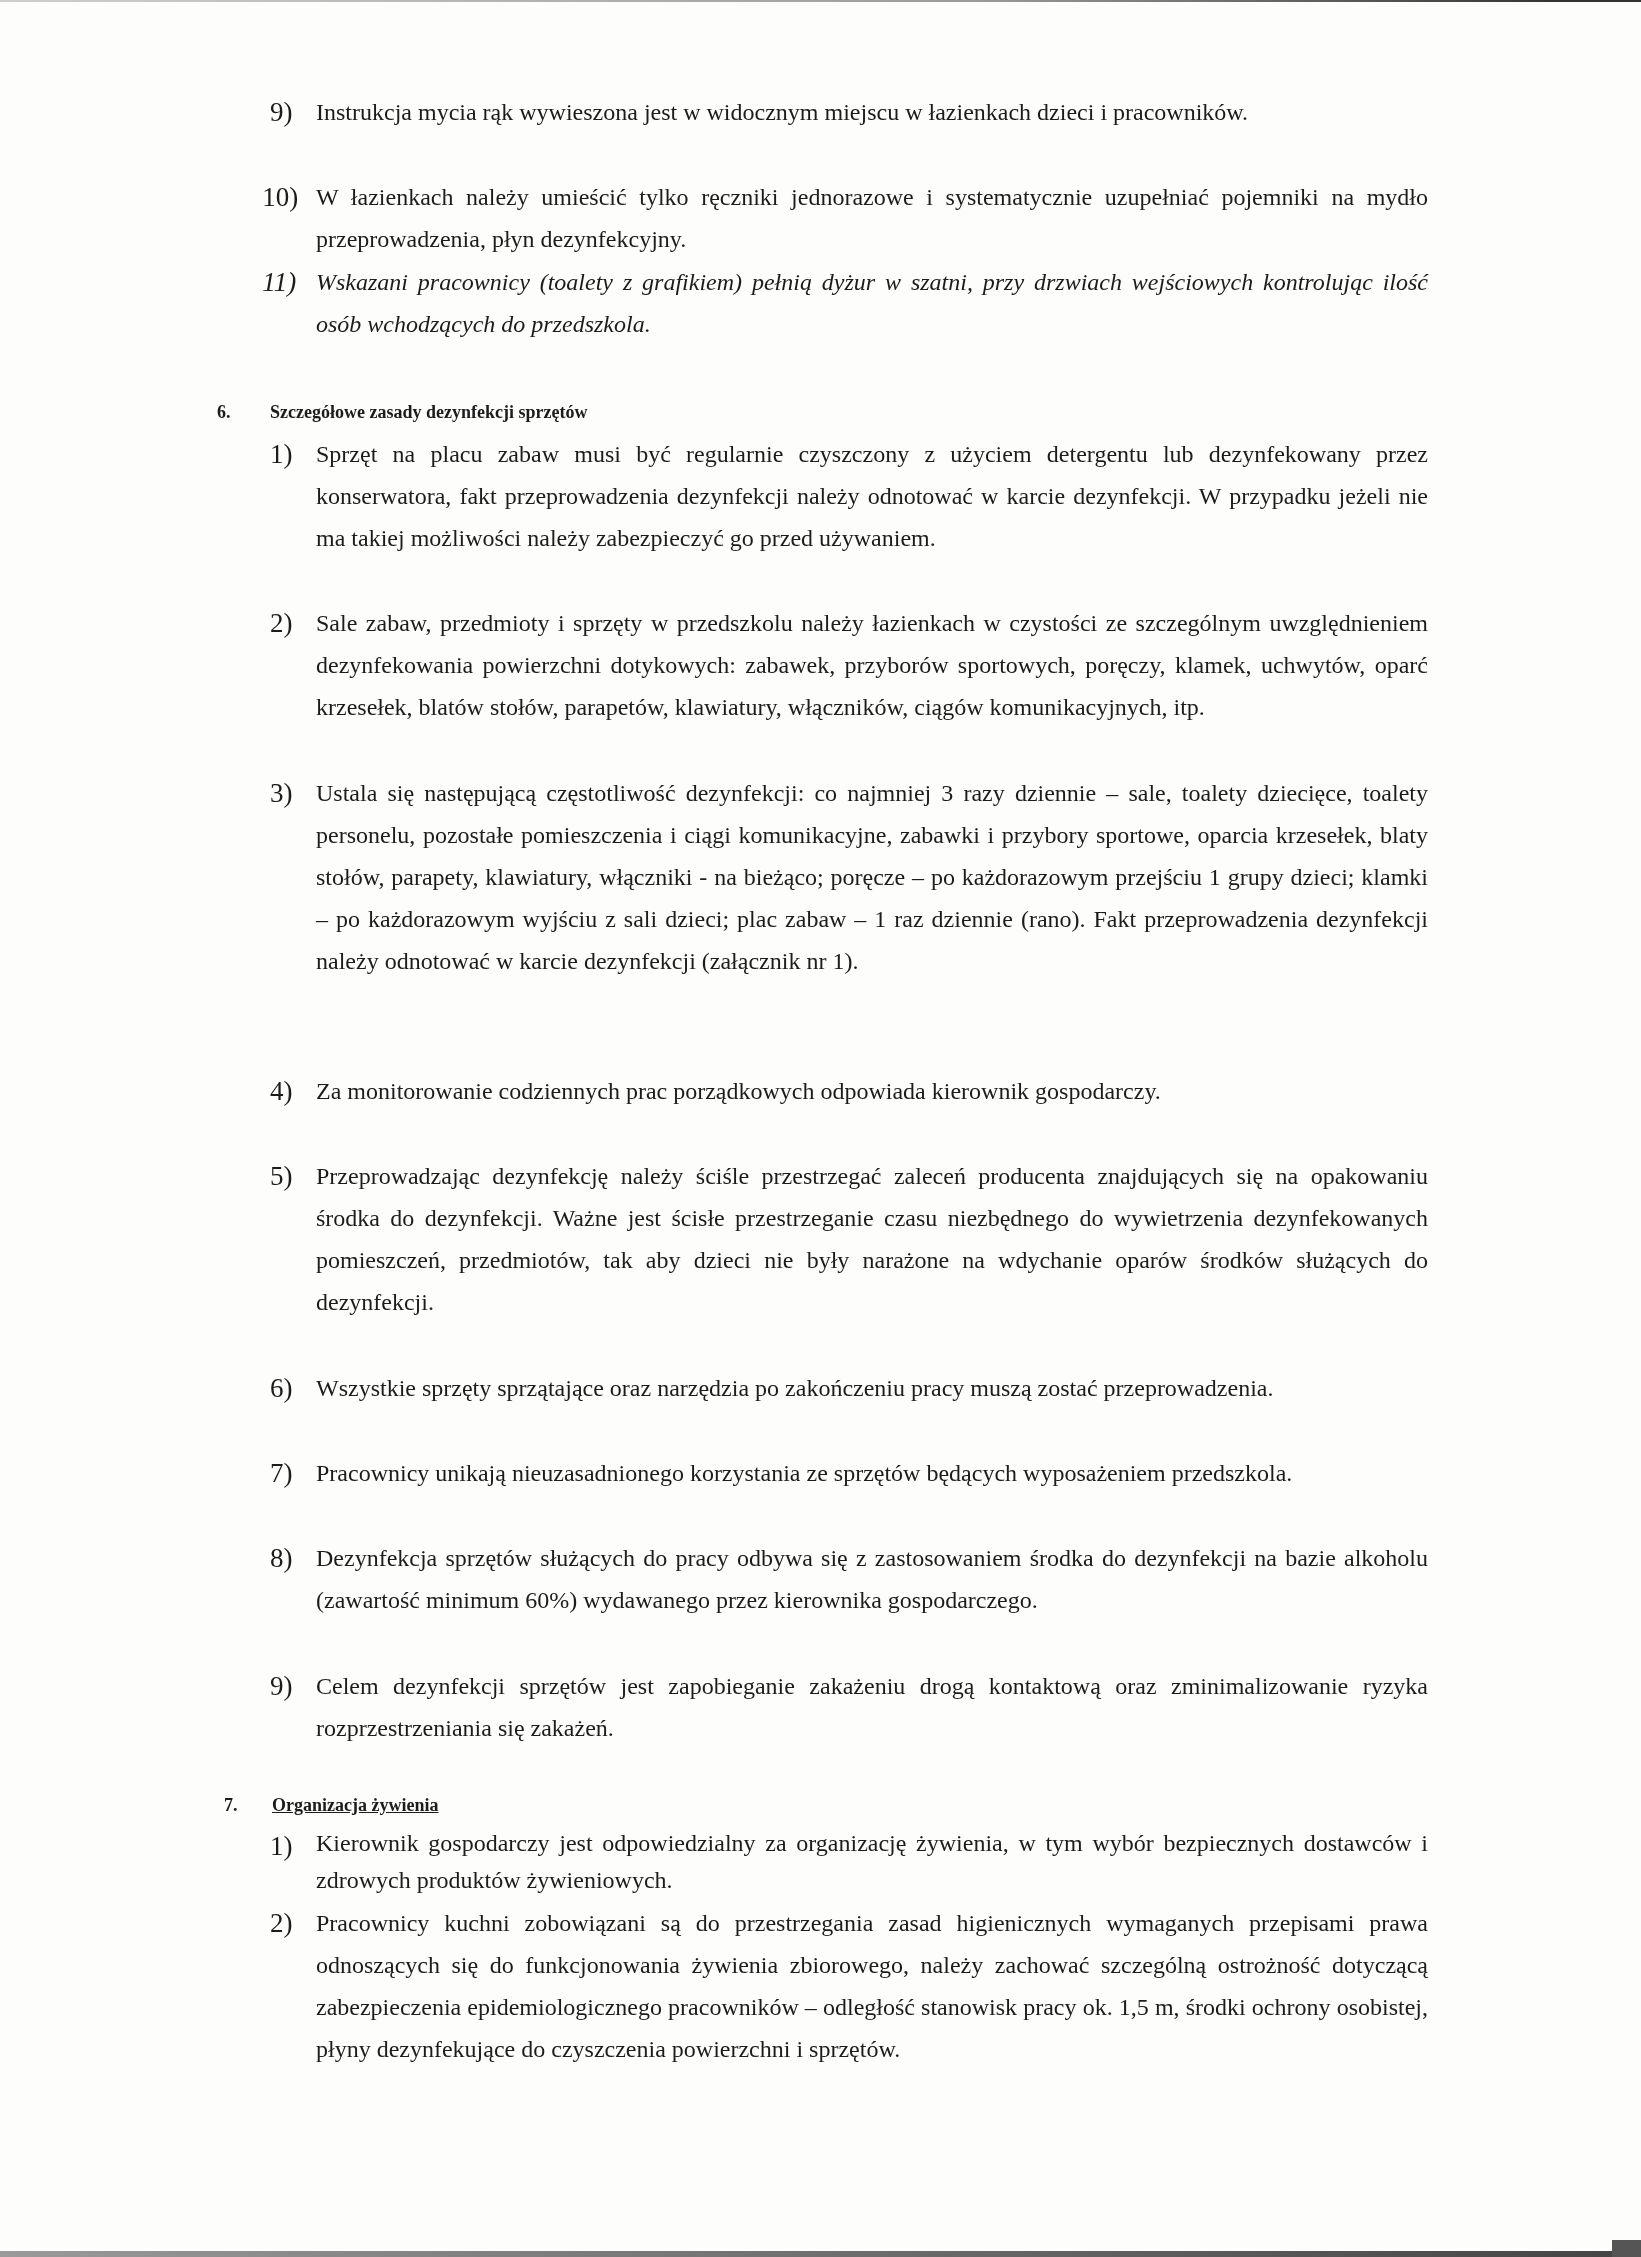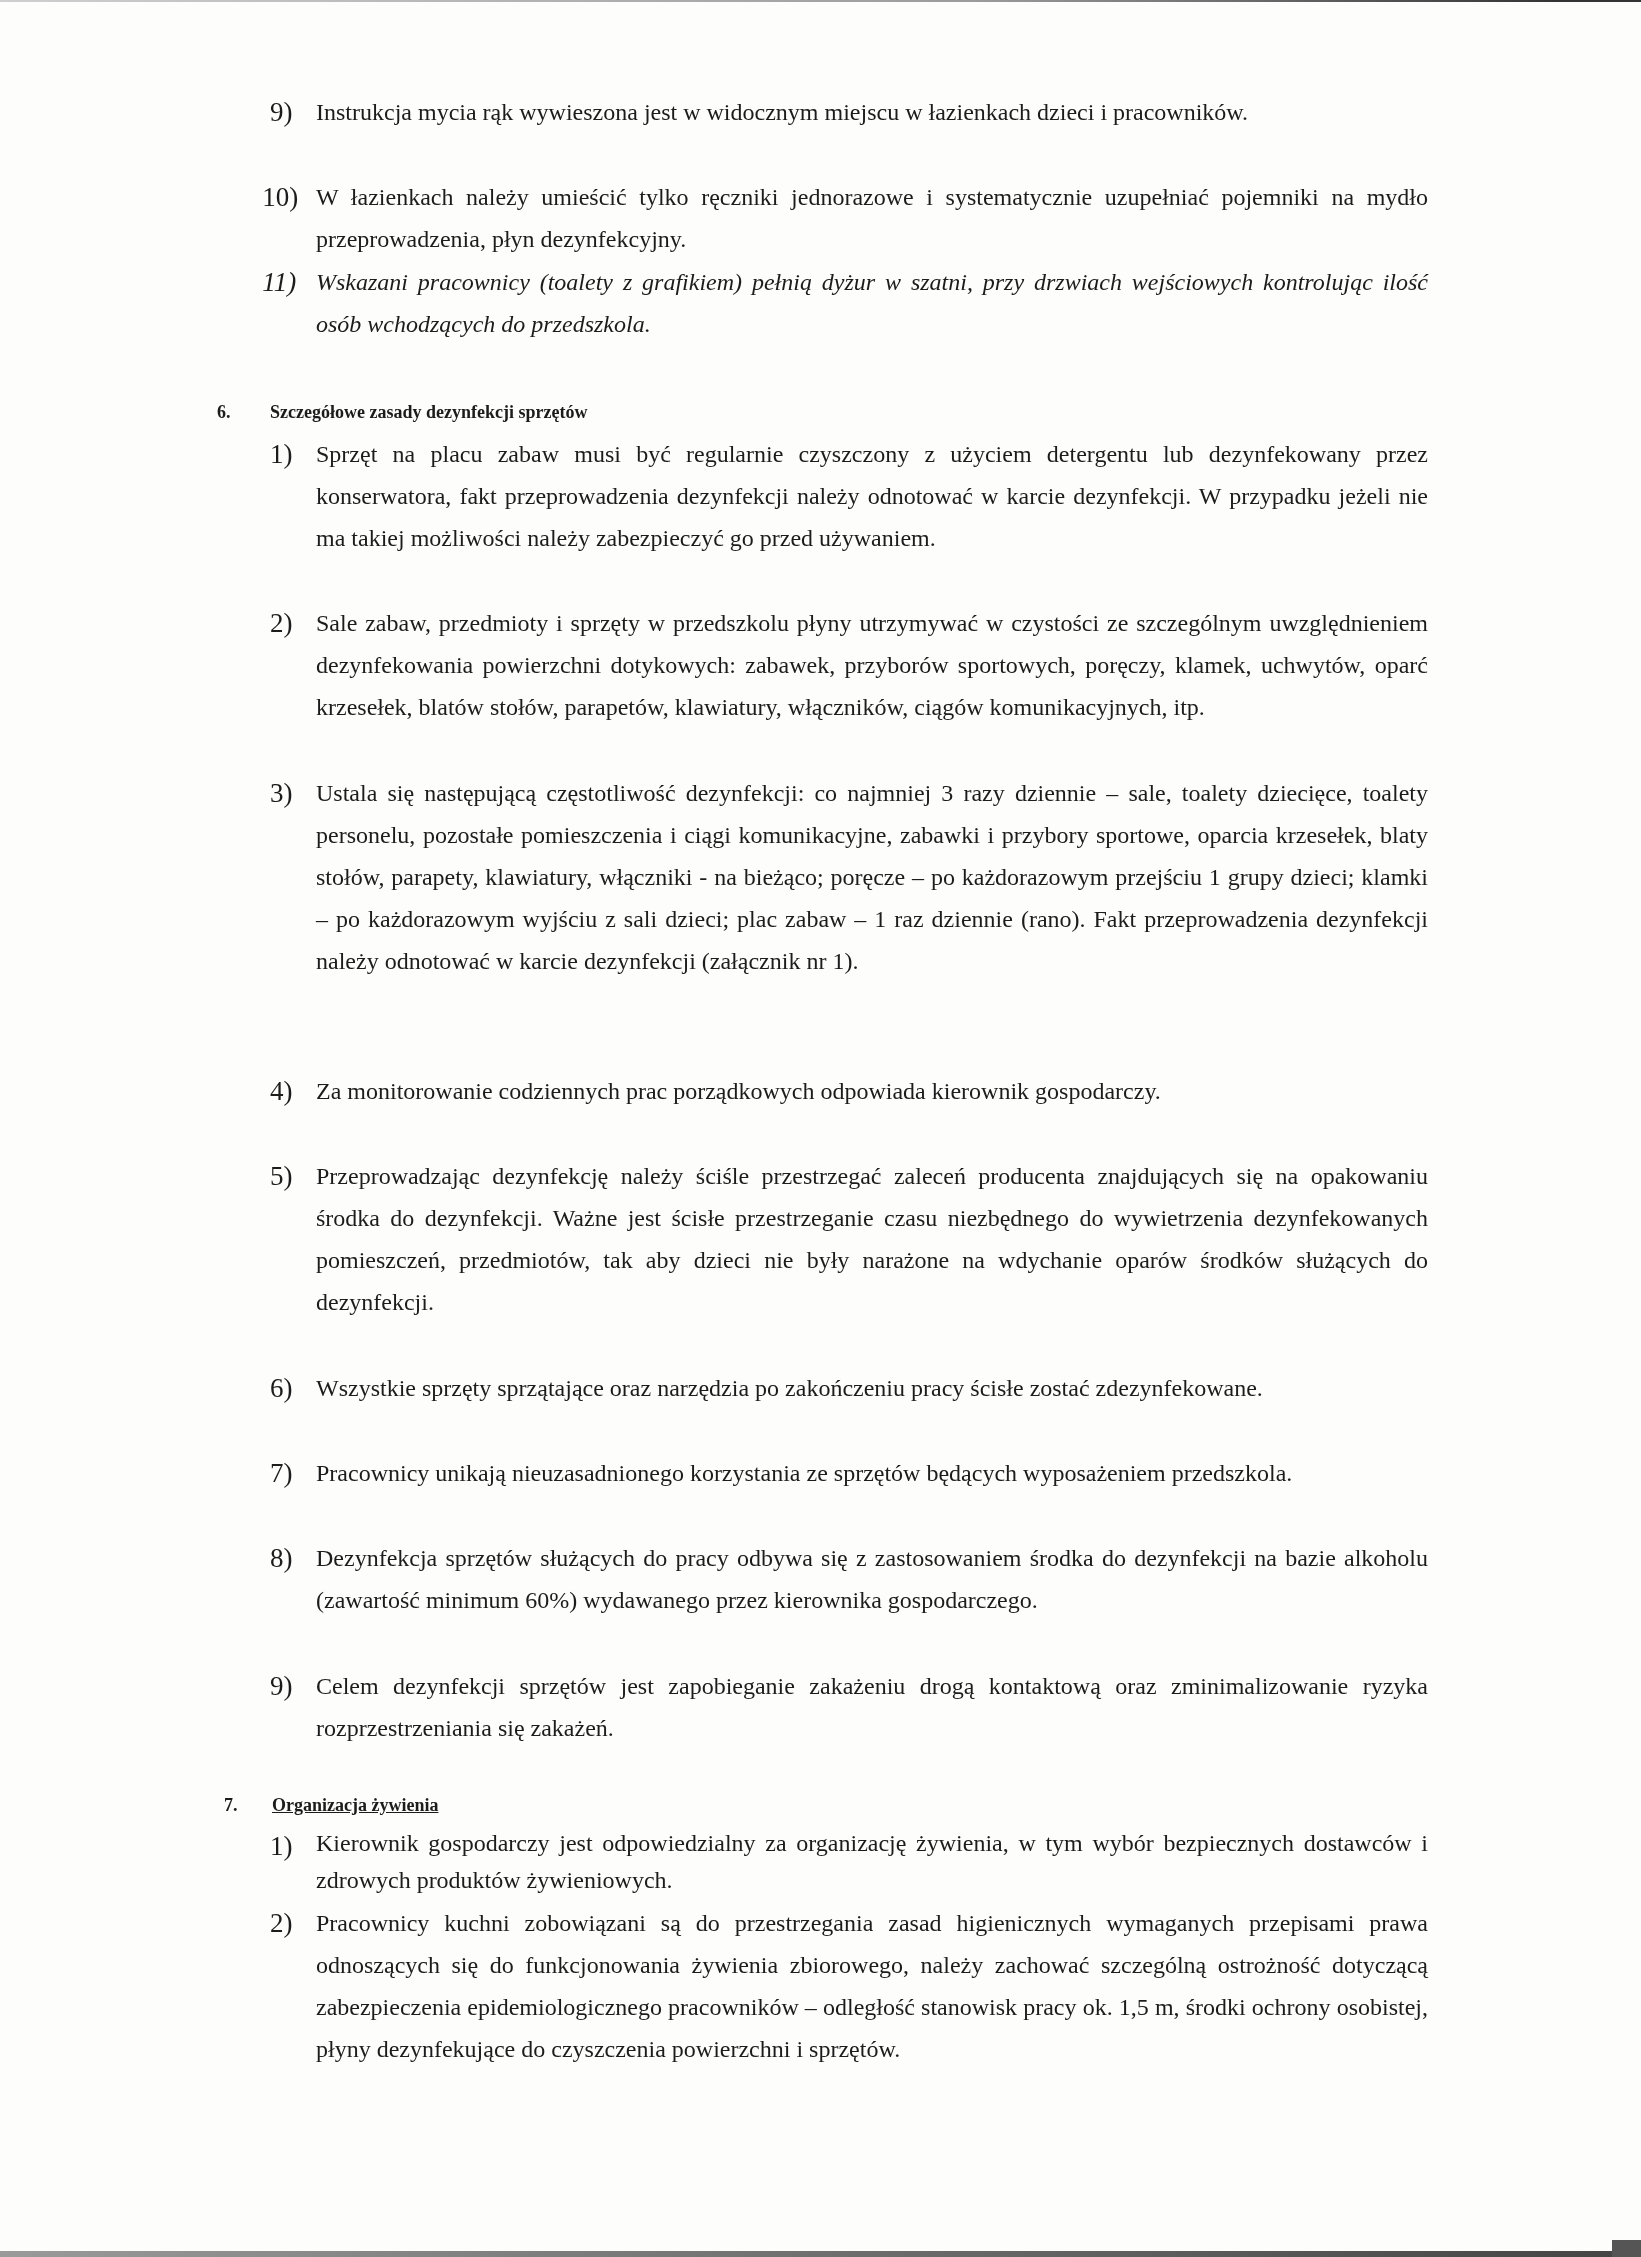--- a/index.html
+++ b/index.html
@@ -42,37 +42,37 @@
   <div class="section" style="top:391px;">
     <span class="snum">6.</span><span>Szczegółowe zasady dezynfekcji sprzętów</span>
   </div>
 
   <div class="item" style="top:433px;">
     <span class="num">1)</span>
     <div class="text">Sprzęt na placu zabaw musi być regularnie czyszczony z użyciem detergentu lub dezynfekowany przez konserwatora, fakt przeprowadzenia dezynfekcji należy odnotować w karcie dezynfekcji. W przypadku jeżeli nie ma takiej możliwości należy zabezpieczyć go przed używaniem.</div>
   </div>
   <div class="item" style="top:602px;">
     <span class="num">2)</span>
-    <div class="text">Sale zabaw, przedmioty i sprzęty w przedszkolu płyny utrzymywać w czystości ze szczególnym uwzględnieniem dezynfekowania powierzchni dotykowych: zabawek, przyborów sportowych, poręczy, klamek, uchwytów, oparć krzesełek, blatów stołów, parapetów, klawiatury, włączników, ciągów komunikacyjnych, itp.</div>
+    <div class="text">Sale zabaw, przedmioty i sprzęty w przedszkolu należy łazienkach w czystości ze szczególnym uwzględnieniem dezynfekowania powierzchni dotykowych: zabawek, przyborów sportowych, poręczy, klamek, uchwytów, oparć krzesełek, blatów stołów, parapetów, klawiatury, włączników, ciągów komunikacyjnych, itp.</div>
   </div>
   <div class="item" style="top:772px;">
     <span class="num">3)</span>
     <div class="text">Ustala się następującą częstotliwość dezynfekcji: co najmniej 3 razy dziennie – sale, toalety dziecięce, toalety personelu, pozostałe pomieszczenia i ciągi komunikacyjne, zabawki i przybory sportowe, oparcia krzesełek, blaty stołów, parapety, klawiatury, włączniki - na bieżąco; poręcze – po każdorazowym przejściu 1 grupy dzieci; klamki – po każdorazowym wyjściu z sali dzieci; plac zabaw – 1 raz dziennie (rano). Fakt przeprowadzenia dezynfekcji należy odnotować w karcie dezynfekcji (załącznik nr 1).</div>
   </div>
   <div class="item" style="top:1070px;">
     <span class="num">4)</span>
     <div class="text">Za monitorowanie codziennych prac porządkowych odpowiada kierownik gospodarczy.</div>
   </div>
   <div class="item" style="top:1155px;">
     <span class="num">5)</span>
     <div class="text">Przeprowadzając dezynfekcję należy ściśle przestrzegać zaleceń producenta znajdujących się na opakowaniu środka do dezynfekcji. Ważne jest ścisłe przestrzeganie czasu niezbędnego do wywietrzenia dezynfekowanych pomieszczeń, przedmiotów, tak aby dzieci nie były narażone na wdychanie oparów środków służących do dezynfekcji.</div>
   </div>
   <div class="item" style="top:1367px;">
     <span class="num">6)</span>
-    <div class="text">Wszystkie sprzęty sprzątające oraz narzędzia po zakończeniu pracy ścisłe zostać zdezynfekowane.</div>
+    <div class="text">Wszystkie sprzęty sprzątające oraz narzędzia po zakończeniu pracy muszą zostać przeprowadzenia.</div>
   </div>
   <div class="item" style="top:1452px;">
     <span class="num">7)</span>
     <div class="text">Pracownicy unikają nieuzasadnionego korzystania ze sprzętów będących wyposażeniem przedszkola.</div>
   </div>
   <div class="item" style="top:1537px;">
     <span class="num">8)</span>
     <div class="text">Dezynfekcja sprzętów służących do pracy odbywa się z zastosowaniem środka do dezynfekcji na bazie alkoholu (zawartość minimum 60%) wydawanego przez kierownika gospodarczego.</div>
   </div>
   <div class="item" style="top:1665px;">

